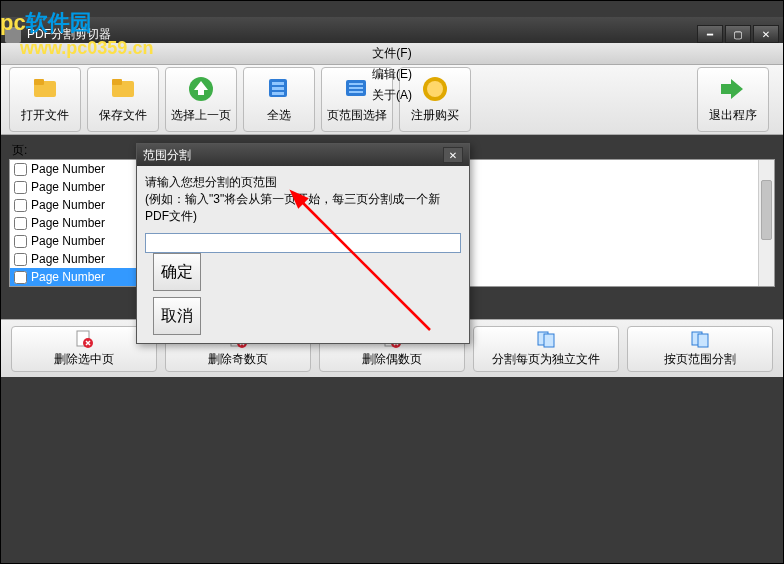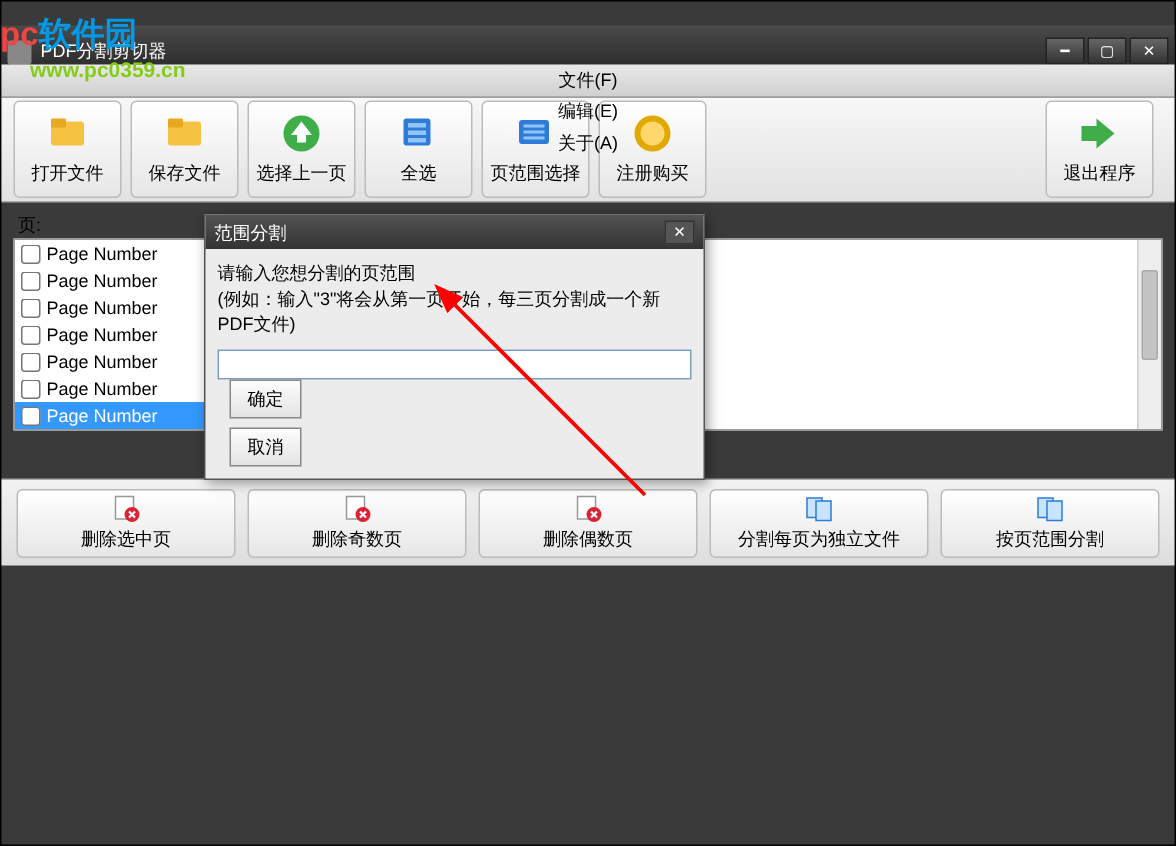--- a/index.html
+++ b/index.html
@@ -9,23 +9,23 @@
 .titlebar { height: 26px; background: linear-gradient(#4a4a4a, #2e2e2e); display: flex; align-items: flex-end; padding: 0 4px; color: #fff; font-size: 12px; margin-top: 16px; }
 .titlebar .icon { width: 16px; height: 16px; background: #888; margin-right: 6px; border-radius: 2px; }
 .titlebar .spacer { flex: 1; }
 .titlebar .winbtn { width: 26px; height: 18px; background: linear-gradient(#666,#333); border: 1px solid #222; margin-left: 2px; display: flex; align-items: center; justify-content: center; color: #fff; font-size: 10px; cursor: pointer; }
 
 .menubar { height: 22px; background: linear-gradient(#e9e9e9,#d0d0d0); display: flex; align-items: center; font-size: 12px; padding: 0 4px; border-bottom: 1px solid #aaa; position: relative; flex-direction: column; }
 .menubar span { padding: 2px 8px; cursor: pointer; }
 
 .watermark { position: absolute; top: 8px; left: 0; z-index: 50; pointer-events: none; }
 .watermark .wm-line1 { font-size: 22px; font-weight: bold; }
-.watermark .c1 { color: #ef4444; }
+.watermark .c1 { color: #fde047; }
 .watermark .c2 { color: #0099e5; }
-.watermark .wm-line2 { font-size: 14px; font-weight: bold; color: #84cc16; margin-left: 20px; text-align: center; }
+.watermark .wm-line2 { font-size: 18px; font-weight: bold; color: #fde047; margin-left: 20px; text-align: center; }
 
 .toolbar { height: 70px; background: linear-gradient(#f7f7f7,#e2e2e2); display: flex; align-items: center; padding: 4px 8px; border-bottom: 1px solid #aaa; }
 .tbtn { width: 72px; height: 65px; background: linear-gradient(#fff,#e6e6e6); border: 1px solid #bbb; border-radius: 4px; margin-right: 6px; display: flex; flex-direction: column; align-items: center; justify-content: center; font-size: 12px; cursor: pointer; }
 .tbtn .ticon { width: 28px; height: 28px; margin-bottom: 4px; display: flex; align-items: center; justify-content: center; }
 .toolbar .tspacer { flex: 1; }
 .leftpane { width: 296px; background: #fff; border: 1px solid #999; margin: 4px; position: relative; }
 .leftlabel { position: absolute; top: -18px; left: 2px; font-size: 12px; }
 .content-wrap { padding: 20px 4px 4px 4px; display: flex; width: 100%; }
 .pagelist { font-size: 12px; }
 .pagelist .prow { display: flex; align-items: center; height: 18px; padding: 0 4px; }
@@ -47,21 +47,21 @@
 .bbtn .bicon { width: 20px; height: 20px; margin-bottom: 2px; }
 
 
 .dialog { position: absolute; top: 143px; left: 136px; width: 334px; background: #ececec; border: 1px solid #555; box-shadow: 2px 2px 8px rgba(0,0,0,.4); z-index: 100; }
 .dialog .dtitle { height: 22px; background: linear-gradient(#525252,#333); color: #fff; font-size: 12px; display: flex; align-items: center; padding: 0 6px; }
 .dialog .dtitle .spacer { flex: 1; }
 .dialog .dclose { width: 20px; height: 16px; background: #555; border: 1px solid #333; display: flex; align-items: center; justify-content: center; font-size: 10px; cursor: pointer; }
 .dialog .dbody { padding: 8px; font-size: 12px; display: flex; flex-direction: column; }
 .dialog .dleft { flex: 1; }
 .dialog .dright { width: 56px; display: flex; flex-direction: column; gap: 6px; padding-left: 8px; }
-.dialog .dbtn { height: 26px; background: linear-gradient(#fdfdfd,#e3e3e3); border: 1px solid #888; font-size: 12px; cursor: pointer; }
+.dialog .dbtn { height: 38px; background: linear-gradient(#fdfdfd,#e3e3e3); border: 1px solid #888; font-size: 16px; cursor: pointer; }
 .dialog input[type=text] { width: 100%; height: 20px; border: 1px solid #7a9ac0; padding: 0 4px; margin-top: 8px; font-size: 12px; }
 
 .arrow { position: absolute; top: 180px; left: 280px; z-index: 200; pointer-events: none; }
 .arrow svg { overflow: visible; }
 
 
 .svg-doc { fill: #f5c242; }
 .svg-green { fill: #3fae49; }
 .svg-blue { fill: #2e7cd6; }
 .svg-gold { fill: #e0a800; }

